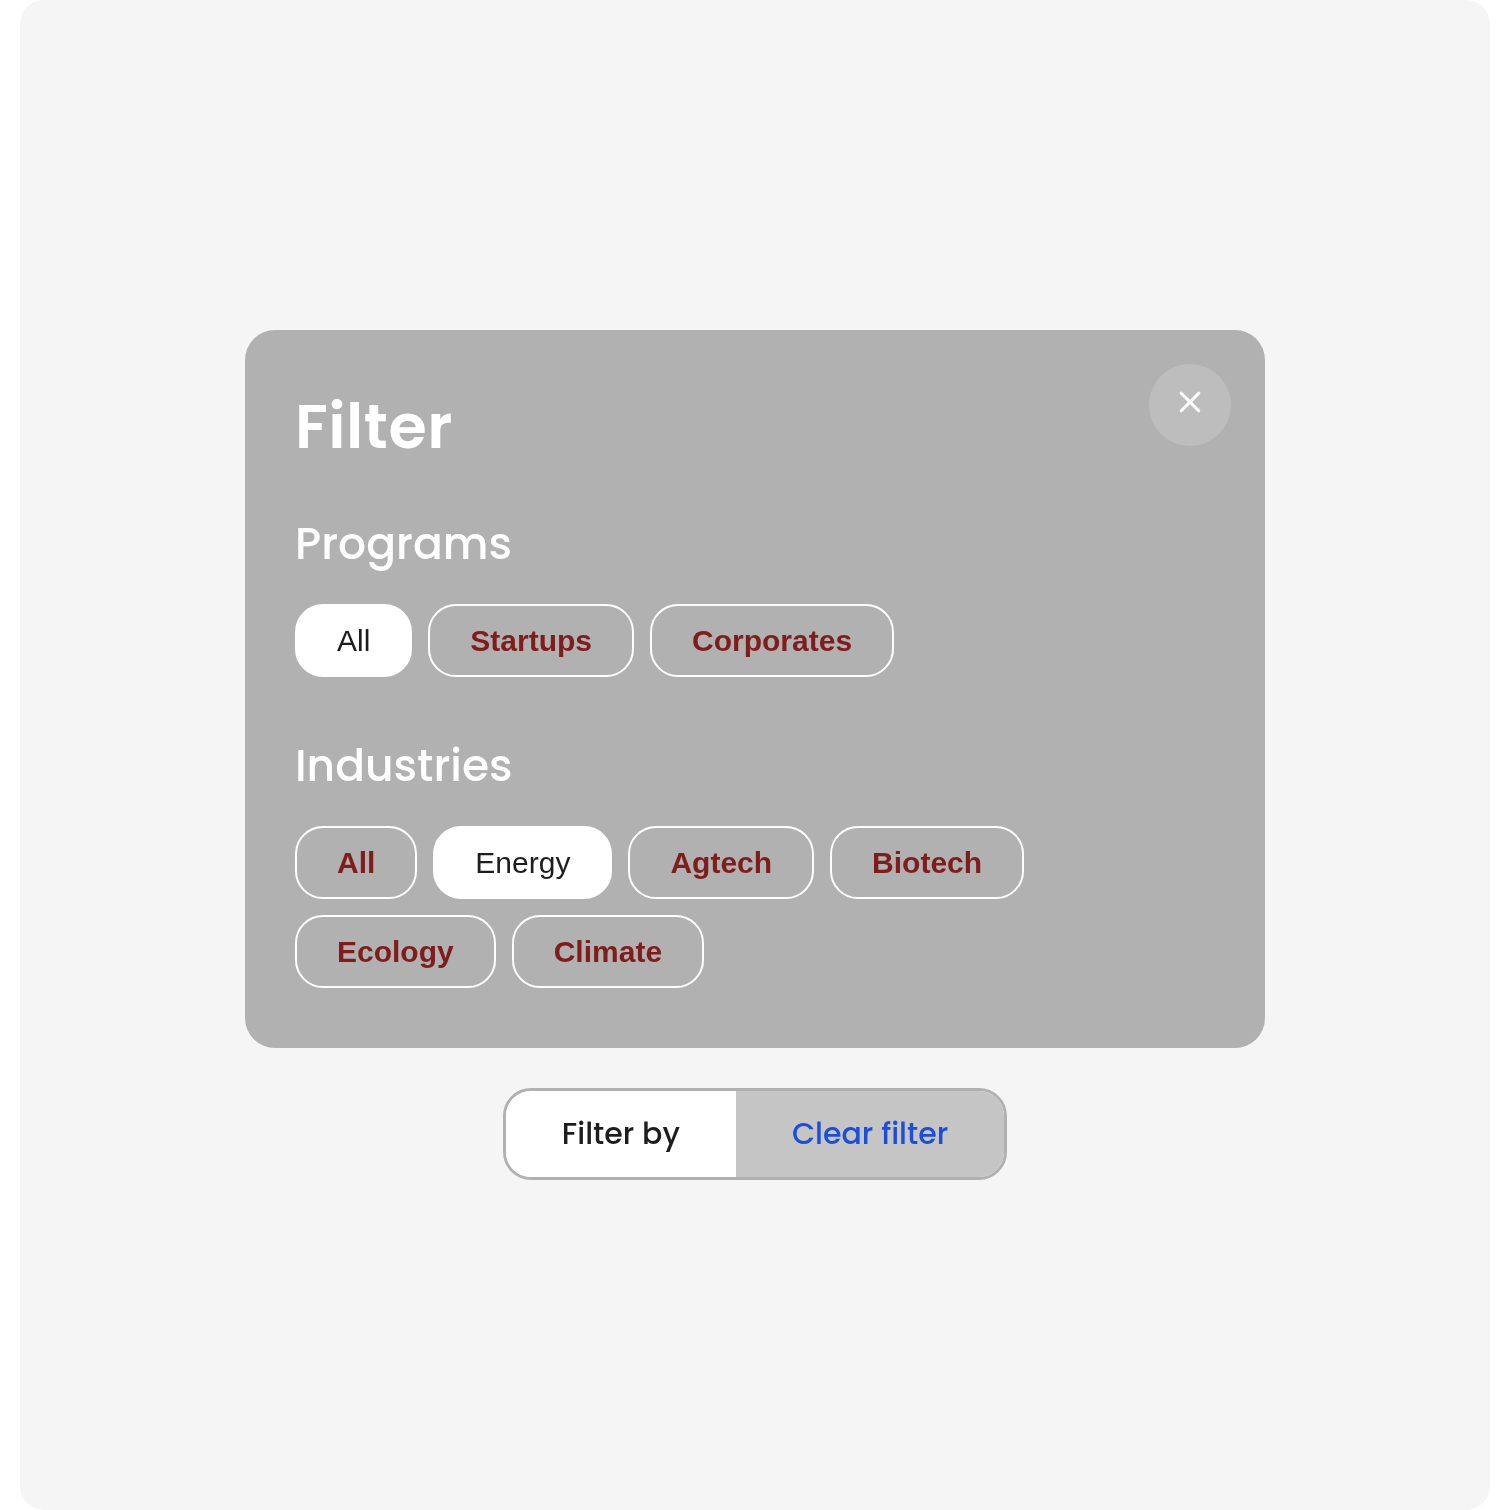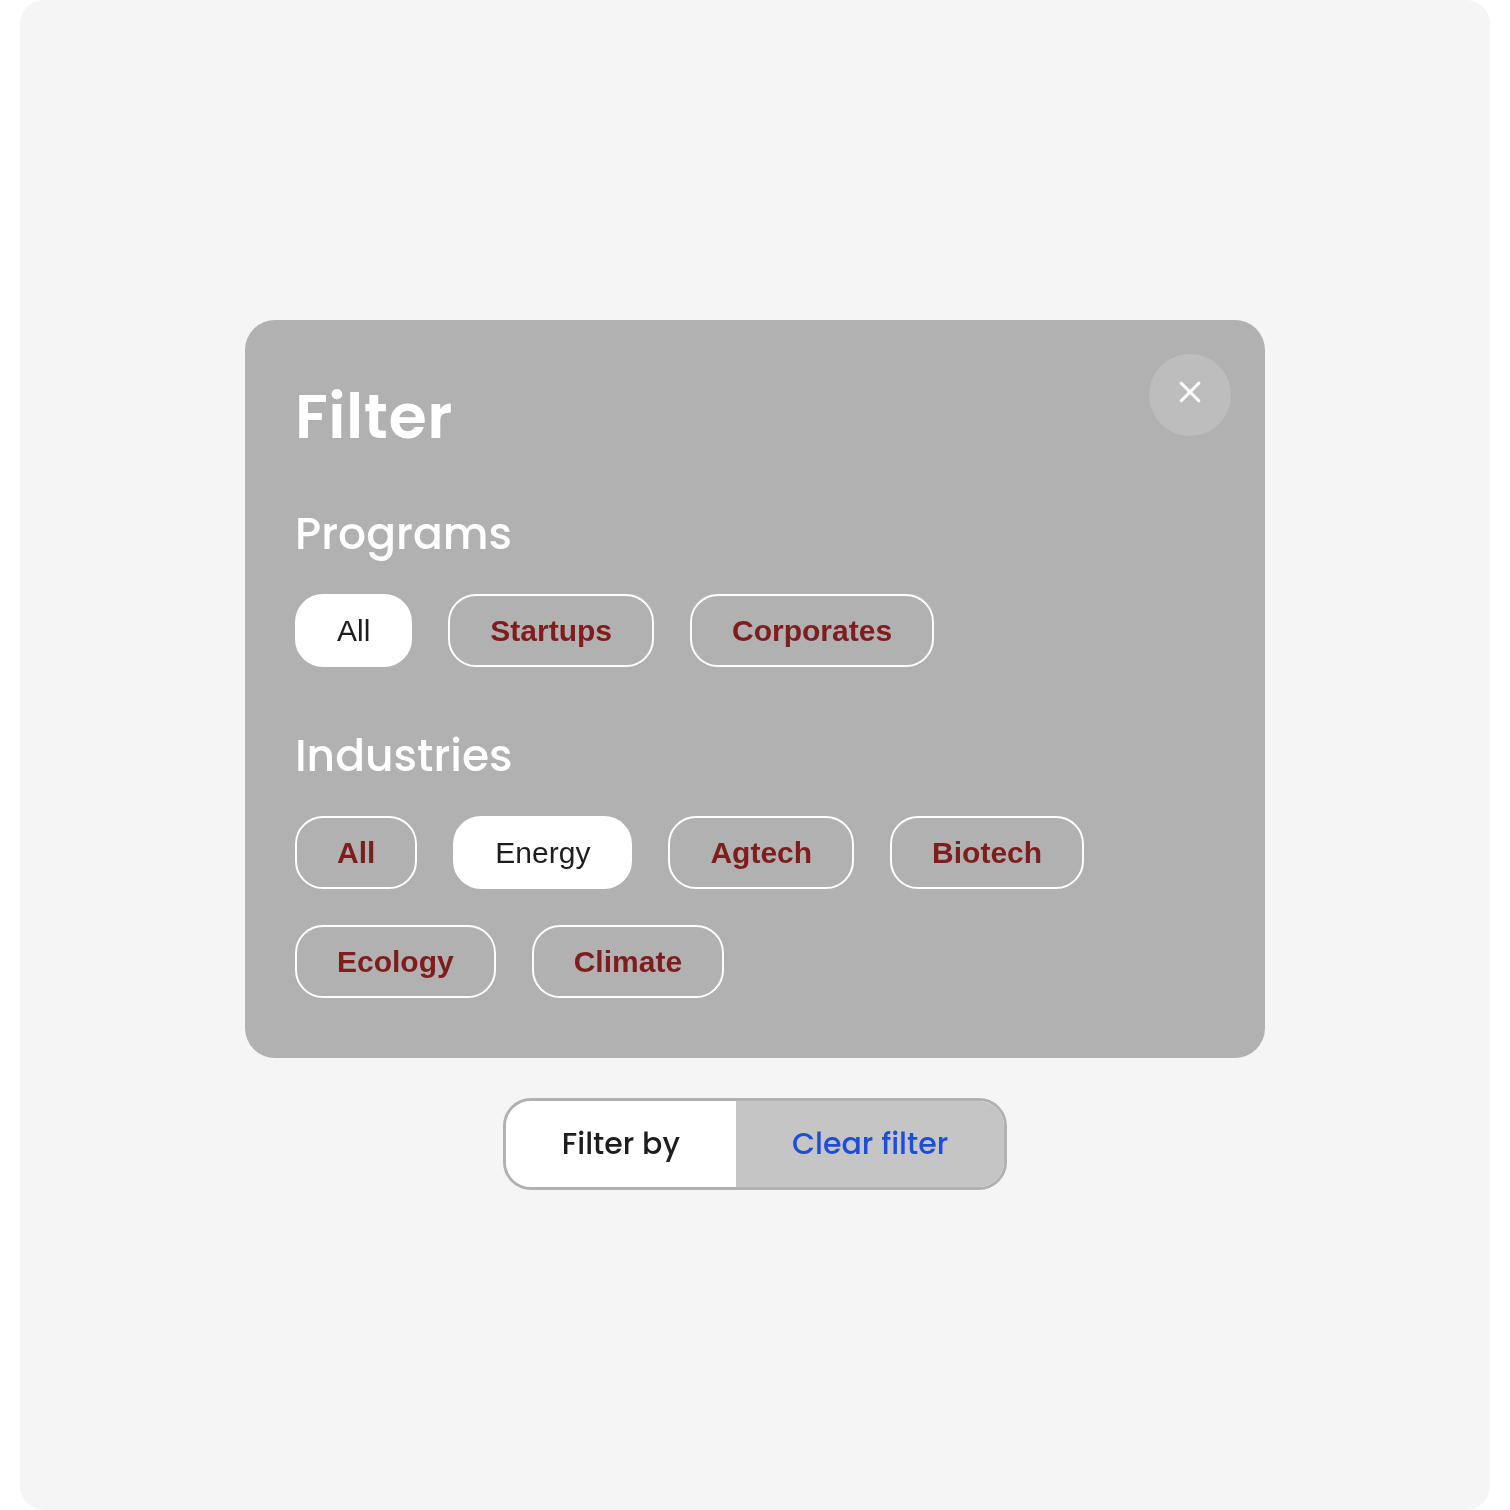--- a/index.html
+++ b/index.html
@@ -52,21 +52,21 @@
   .close-btn svg { width: 30px; height: 30px; }
   .section-heading {
     color: #fff;
     font-size: 44px;
     font-weight: 500;
     margin-bottom: 28px;
   }
   .chip-row {
     display: flex;
     flex-wrap: wrap;
-    gap: 36px;
+    gap: 16px;
     margin-bottom: 56px;
   }
   .chip-row:last-child { margin-bottom: 0; }
   .chip {
     border: 2px solid #fff;
     border-radius: 28px;
     padding: 18px 40px;
     font-size: 30px;
     font-weight: 700;
     color: #7f1d1d;

